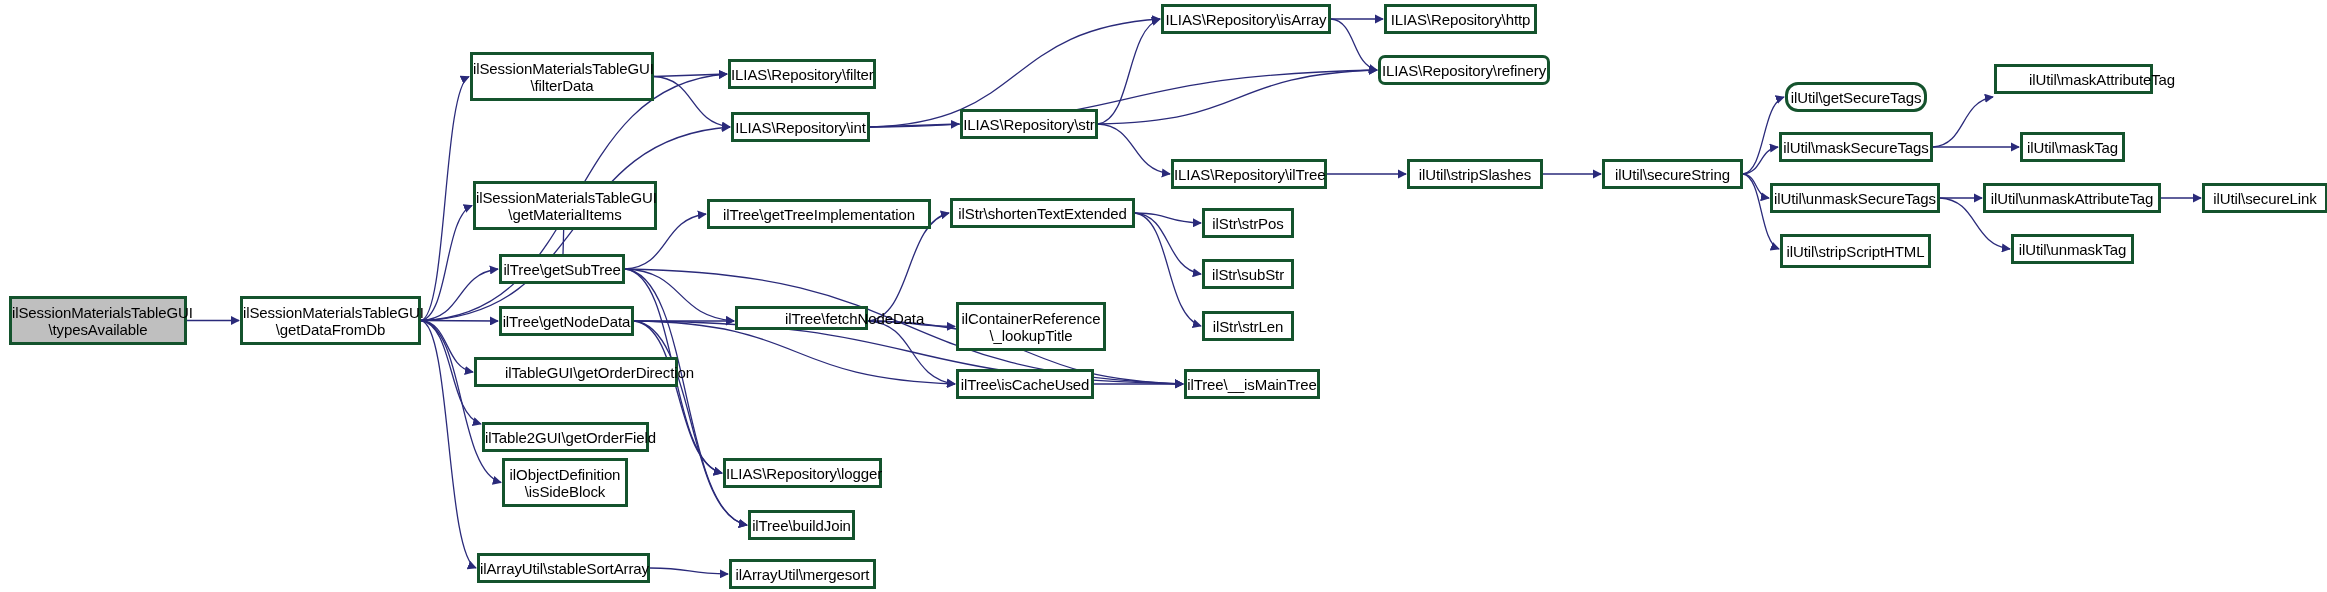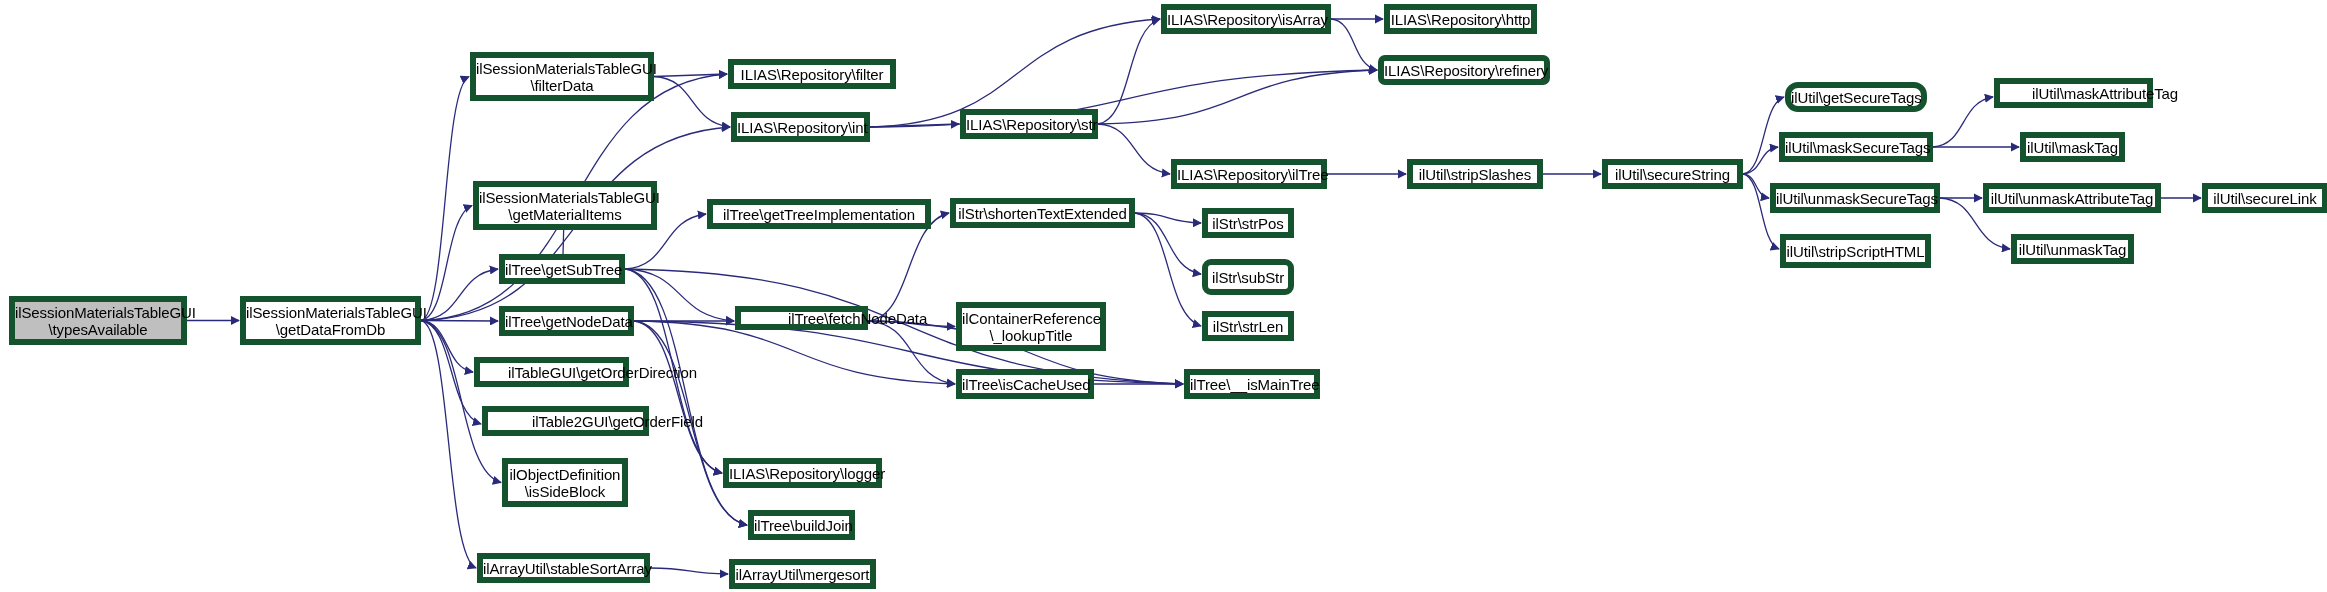--- a/index.html
+++ b/index.html
@@ -19,21 +19,21 @@
     position: absolute;
     left: 0;
     top: 0;
     width: 2327px;
     height: 592px;
     pointer-events: none;
   }
   .node {
     position: absolute;
     box-sizing: border-box;
-    border: 6px solid #14532d;
+    border: 3px solid #14532d;
     background: #ffffff;
     color: #000000;
     display: flex;
     align-items: center;
     justify-content: center;
     text-align: center;
     font-size: 15px;
     line-height: 17px;
     white-space: pre;
     letter-spacing: -0.1px;
@@ -117,50 +117,50 @@
       <div class="node root" style="left: 9px; top: 296px; width: 178px; height: 49px;"><span class="lbl">ilSessionMaterialsTableGUI
 \typesAvailable</span></div>
       <div class="node" style="left: 240px; top: 296px; width: 181px; height: 49px;"><span class="lbl">ilSessionMaterialsTableGUI
 \getDataFromDb</span></div>
       <div class="node" style="left: 470px; top: 52px; width: 184px; height: 49px;"><span class="lbl">ilSessionMaterialsTableGUI
 \filterData</span></div>
       <div class="node" style="left: 473px; top: 181px; width: 184px; height: 49px;"><span class="lbl">ilSessionMaterialsTableGUI
 \getMaterialItems</span></div>
       <div class="node" style="left: 499px; top: 254px; width: 126px; height: 30px;"><span class="lbl">ilTree\getSubTree</span></div>
       <div class="node" style="left: 499px; top: 306px; width: 135px; height: 30px;"><span class="lbl">ilTree\getNodeData</span></div>
-      <div class="node" style="left: 474px; top: 357px; width: 155px; height: 30px; padding-left: 28px;"><span class="lbl">ilTableGUI\getOrderDirection</span></div>
-      <div class="node" style="left: 482px; top: 406px; width: 167px; height: 30px; padding-left: 44px;"><span class="lbl">ilTable2GUI\getOrderField</span></div>
+      <div class="node" style="left: 474px; top: 357px; width: 204px; height: 30px; padding-left: 28px;"><span class="lbl">ilTableGUI\getOrderDirection</span></div>
+      <div class="node" style="left: 482px; top: 422px; width: 167px; height: 30px;"><span class="lbl">ilTable2GUI\getOrderField</span></div>
       <div class="node" style="left: 502px; top: 458px; width: 126px; height: 49px;"><span class="lbl">ilObjectDefinition
 \isSideBlock</span></div>
       <div class="node" style="left: 477px; top: 553px; width: 173px; height: 30px;"><span class="lbl">ilArrayUtil\stableSortArray</span></div>
-      <div class="node" style="left: 728px; top: 59px; width: 168px; height: 30px;"><span class="lbl">ILIAS\Repository\filter</span></div>
+      <div class="node" style="left: 728px; top: 59px; width: 148px; height: 30px;"><span class="lbl">ILIAS\Repository\filter</span></div>
       <div class="node" style="left: 731px; top: 112px; width: 139px; height: 30px;"><span class="lbl">ILIAS\Repository\int</span></div>
       <div class="node" style="left: 707px; top: 199px; width: 224px; height: 30px;"><span class="lbl">ilTree\getTreeImplementation</span></div>
       <div class="node" style="left: 735px; top: 306px; width: 133px; height: 24px; padding-left: 47px;"><span class="lbl">ilTree\fetchNodeData</span></div>
       <div class="node" style="left: 723px; top: 458px; width: 159px; height: 30px;"><span class="lbl">ILIAS\Repository\logger</span></div>
       <div class="node" style="left: 748px; top: 510px; width: 107px; height: 30px;"><span class="lbl">ilTree\buildJoin</span></div>
       <div class="node" style="left: 729px; top: 559px; width: 147px; height: 30px;"><span class="lbl">ilArrayUtil\mergesort</span></div>
       <div class="node" style="left: 960px; top: 109px; width: 138px; height: 30px;"><span class="lbl">ILIAS\Repository\str</span></div>
       <div class="node" style="left: 950px; top: 198px; width: 185px; height: 30px;"><span class="lbl">ilStr\shortenTextExtended</span></div>
       <div class="node" style="left: 956px; top: 302px; width: 150px; height: 49px;"><span class="lbl">ilContainerReference
 \_lookupTitle</span></div>
       <div class="node" style="left: 956px; top: 369px; width: 138px; height: 30px;"><span class="lbl">ilTree\isCacheUsed</span></div>
       <div class="node" style="left: 1171px; top: 159px; width: 156px; height: 30px;"><span class="lbl">ILIAS\Repository\ilTree</span></div>
       <div class="node" style="left: 1161px; top: 4px; width: 170px; height: 30px;"><span class="lbl">ILIAS\Repository\isArray</span></div>
       <div class="node" style="left: 1202px; top: 208px; width: 92px; height: 30px;"><span class="lbl">ilStr\strPos</span></div>
-      <div class="node" style="left: 1202px; top: 259px; width: 92px; height: 36px; border-radius: 9px;"><span class="lbl">ilStr\subStr</span></div>
+      <div class="node" style="left: 1202px; top: 259px; width: 92px; height: 30px;"><span class="lbl">ilStr\subStr</span></div>
       <div class="node" style="left: 1202px; top: 311px; width: 92px; height: 30px;"><span class="lbl">ilStr\strLen</span></div>
       <div class="node" style="left: 1184px; top: 369px; width: 136px; height: 30px;"><span class="lbl">ilTree\__isMainTree</span></div>
       <div class="node" style="left: 1384px; top: 4px; width: 153px; height: 30px;"><span class="lbl">ILIAS\Repository\http</span></div>
       <div class="node" style="left: 1378px; top: 55px; width: 172px; height: 30px; border-radius: 7px;"><span class="lbl">ILIAS\Repository\refinery</span></div>
       <div class="node" style="left: 1407px; top: 159px; width: 136px; height: 30px;"><span class="lbl">ilUtil\stripSlashes</span></div>
       <div class="node" style="left: 1602px; top: 159px; width: 141px; height: 30px;"><span class="lbl">ilUtil\secureString</span></div>
       <div class="node" style="left: 1785px; top: 82px; width: 142px; height: 30px; border-radius: 13px;"><span class="lbl">ilUtil\getSecureTags</span></div>
       <div class="node" style="left: 1779px; top: 132px; width: 154px; height: 30px;"><span class="lbl">ilUtil\maskSecureTags</span></div>
       <div class="node" style="left: 1770px; top: 183px; width: 170px; height: 30px;"><span class="lbl">ilUtil\unmaskSecureTags</span></div>
       <div class="node" style="left: 1780px; top: 234px; width: 151px; height: 34px;"><span class="lbl">ilUtil\stripScriptHTML</span></div>
-      <div class="node" style="left: 1994px; top: 78px; width: 159px; height: 30px; padding-left: 32px;"><span class="lbl">ilUtil\maskAttributeTag</span></div>
+      <div class="node" style="left: 1994px; top: 64px; width: 159px; height: 30px; padding-left: 32px;"><span class="lbl">ilUtil\maskAttributeTag</span></div>
       <div class="node" style="left: 2020px; top: 132px; width: 105px; height: 30px;"><span class="lbl">ilUtil\maskTag</span></div>
       <div class="node" style="left: 1983px; top: 183px; width: 178px; height: 30px;"><span class="lbl">ilUtil\unmaskAttributeTag</span></div>
       <div class="node" style="left: 2011px; top: 234px; width: 123px; height: 30px;"><span class="lbl">ilUtil\unmaskTag</span></div>
       <div class="node" style="left: 2202px; top: 183px; width: 126px; height: 30px;"><span class="lbl">ilUtil\secureLink</span></div>
     </div>
 </div>
 
 </body></html>

